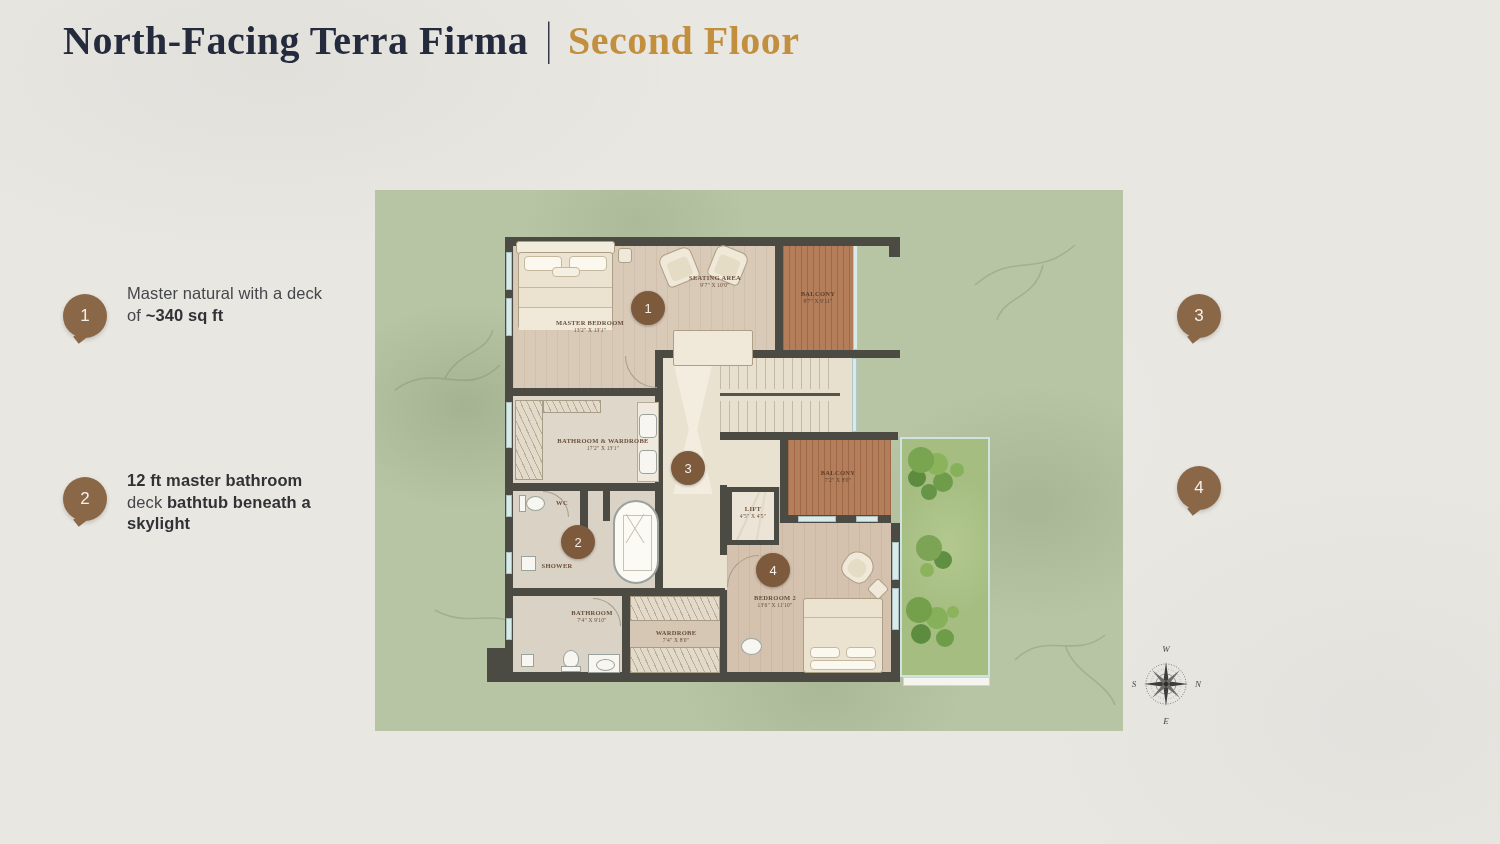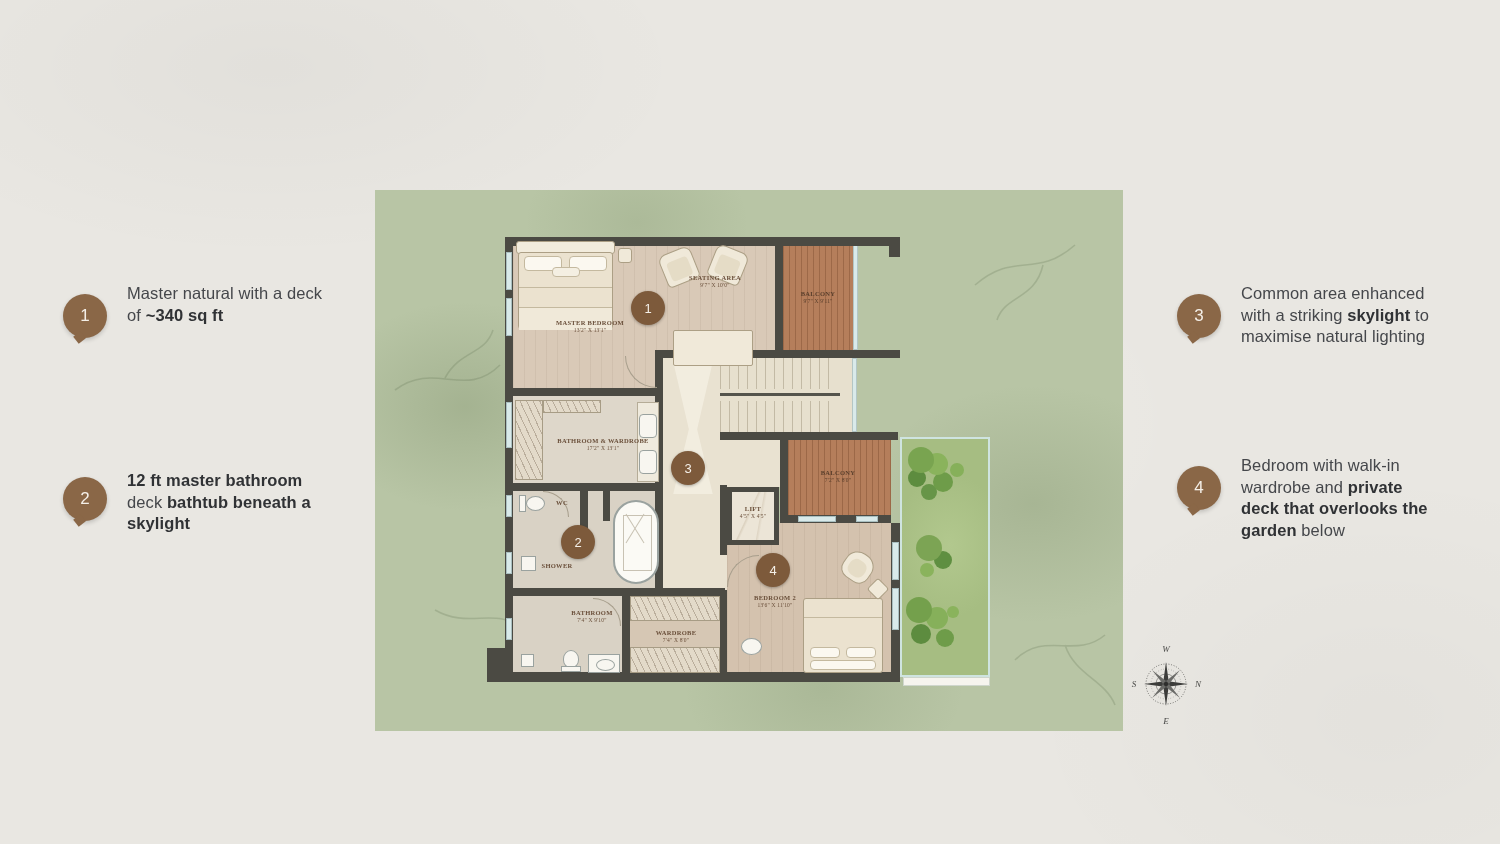--- a/index.html
+++ b/index.html
@@ -79,32 +79,35 @@
   .lift{position:absolute;left:352px;top:297px;width:52px;height:58px;border:5px solid #4b4a43;box-sizing:border-box;}
   .wstrip{position:absolute;left:528px;top:487px;width:87px;height:9px;background:#f6f4ee;border:1px solid #cfd6cc;box-sizing:border-box;}
   .compass{position:absolute;left:1128px;top:640px;}
   .compass text{font-family:"Liberation Serif",serif;font-style:italic;font-size:9px;fill:#4a4a48;text-anchor:middle;}
 </style>
 </head>
 <body>
 
 <div id="canvas">
 
+  <div class="titlebar">
+    <span class="t-main">North-Facing Terra Firma</span>
+    <span class="t-div">|</span>
+    <span class="t-accent">Second Floor</span>
+  </div>
 
   <div class="co-circle" style="left:63px;top:294px;">1</div>
   <p class="co-text" style="left:127px;top:283px;width:196px;"><span>Master natural with a deck of </span><span class="b">~340 sq ft</span></p>
 
   <div class="co-circle" style="left:63px;top:477px;">2</div>
   <p class="co-text" style="left:127px;top:470px;width:200px;"><span class="b">12 ft master bathroom</span><span> deck </span><span class="b">bathtub beneath a skylight</span></p>
 
   <div class="co-circle" style="left:1177px;top:294px;">3</div>
-  <p class="co-text" style="left:1241px;top:283px;width:206px;"><span>Common area enhanced with a striking </span><span class="b">skylight</span><span> to maximise natural lighting</span></p>
 
   <div class="co-circle" style="left:1177px;top:466px;">4</div>
-  <p class="co-text" style="left:1241px;top:455px;width:196px;"><span>Bedroom with walk-in wardrobe and </span><span class="b">private deck that overlooks the garden</span><span> below</span></p>
 
   <div class="map">
     <svg class="branches" width="748" height="541">
       <g fill="none" stroke="#55684a" stroke-width="1.6" opacity=".22">
         <path d="M20,200 C60,170 90,210 125,175 M70,188 C85,160 110,165 118,140"></path>
         <path d="M700,55 C660,90 640,60 600,95 M668,75 C660,110 630,105 622,130"></path>
         <path d="M640,470 C670,440 700,470 730,445 M690,455 C700,485 730,490 740,515"></path>
         <path d="M60,420 C95,440 120,415 150,440"></path>
       </g>
     </svg>

